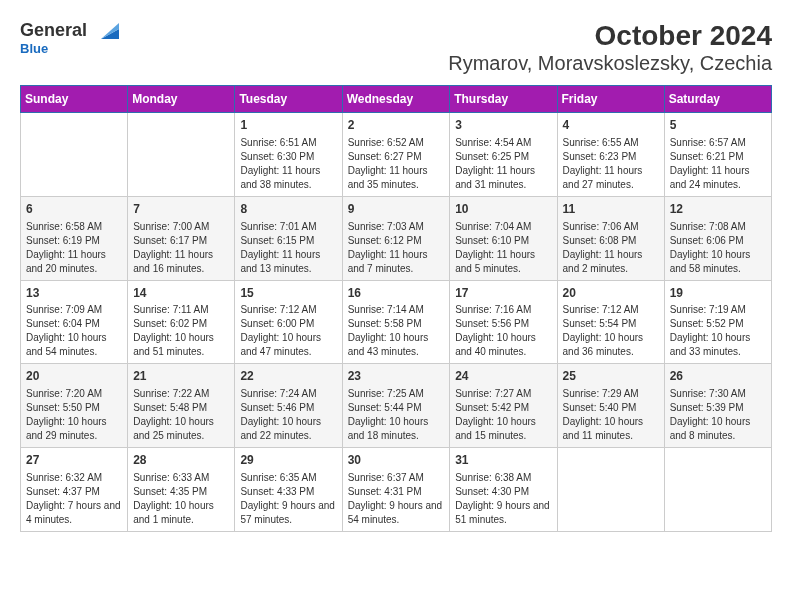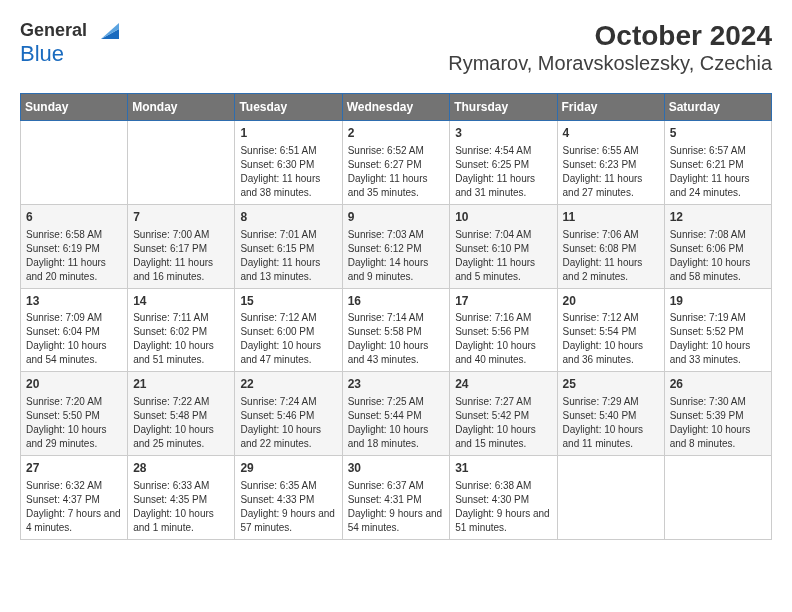--- a/index.html
+++ b/index.html
@@ -7,35 +7,35 @@
       font-family: Arial, sans-serif;
       background: #fff;
       width: 792px;
       min-height: 612px;
       padding: 20px;
     }
     .header {
       display: flex;
       justify-content: space-between;
       align-items: flex-start;
-      margin-bottom: 18px;
+      margin-bottom: 10px;
     }
     .logo {
       display: flex;
       flex-direction: column;
       align-items: flex-start;
     }
     .logo-general {
       font-size: 18px;
       font-weight: bold;
       color: #333;
     }
     .logo-blue {
-      font-size: 22px;
-      font-weight: normal;
+      font-size: 13px;
+      font-weight: bold;
       color: #1a6bbf;
     }
     .logo-icon {
       width: 30px;
       height: 20px;
       margin-left: 4px;
     }
     .logo-row {
       display: flex;
       align-items: center;
@@ -51,21 +51,21 @@
     .subtitle {
       font-size: 20px;
       color: #404040;
     }
     table {
       width: 100%;
       border-collapse: collapse;
       font-size: 10.5px;
     }
     thead tr th {
-      background-color: #737373;
+      background-color: #a21caf;
       color: #fff;
       padding: 6px 4px;
       text-align: left;
       font-size: 12px;
       border: 1px solid #2e6daf;
     }
     tbody tr td {
       border: 1px solid #ccc;
       vertical-align: top;
       padding: 4px 5px;
@@ -177,21 +177,21 @@
         <td>
           <span class="day-num">8</span>
           <div class="cell-content">Sunrise: 7:01 AM</div>
           <div class="cell-content">Sunset: 6:15 PM</div>
           <div class="cell-content">Daylight: 11 hours and 13 minutes.</div>
         </td>
         <td>
           <span class="day-num">9</span>
           <div class="cell-content">Sunrise: 7:03 AM</div>
           <div class="cell-content">Sunset: 6:12 PM</div>
-          <div class="cell-content">Daylight: 14 hours and 9 minutes.</div>
+          <div class="cell-content">Daylight: 11 hours and 7 minutes.</div>
         </td>
         <td>
           <span class="day-num">10</span>
           <div class="cell-content">Sunrise: 7:04 AM</div>
           <div class="cell-content">Sunset: 6:10 PM</div>
           <div class="cell-content">Daylight: 11 hours and 5 minutes.</div>
         </td>
         <td>
           <span class="day-num">11</span>
           <div class="cell-content">Sunrise: 7:06 AM</div>

